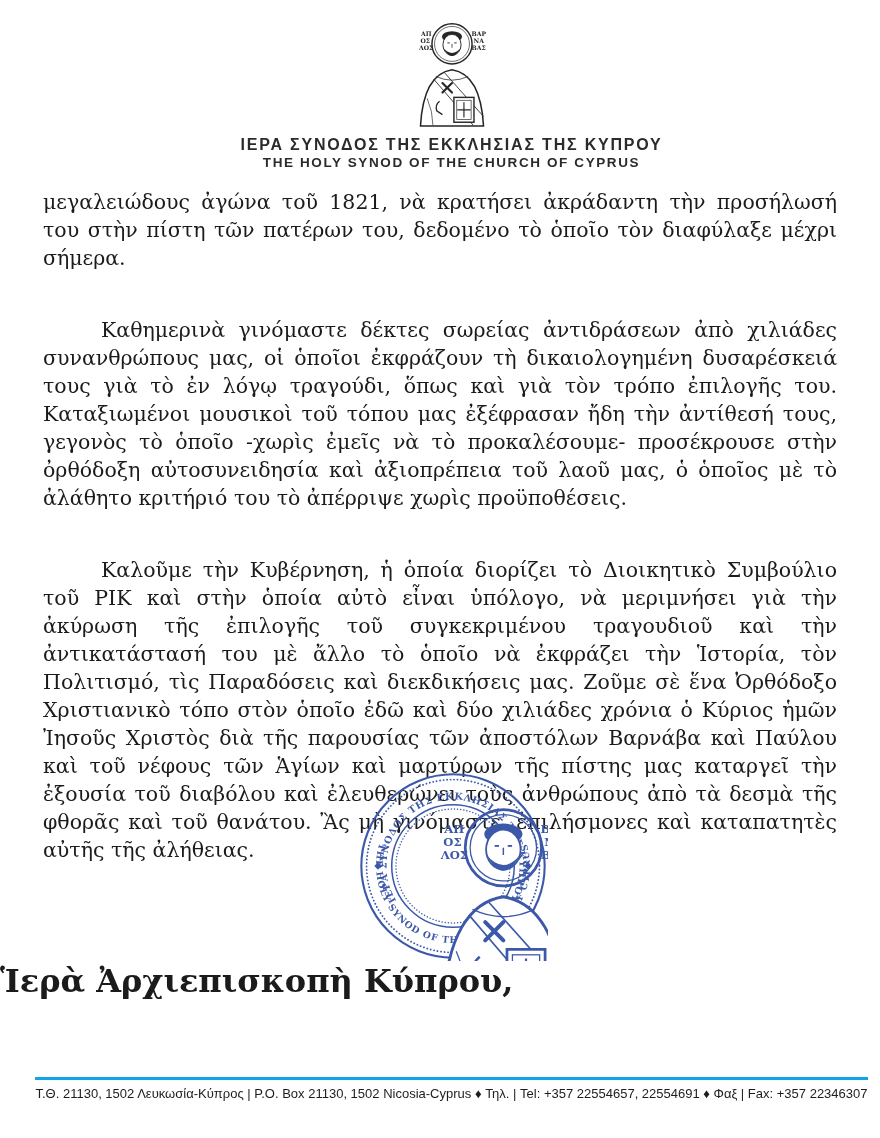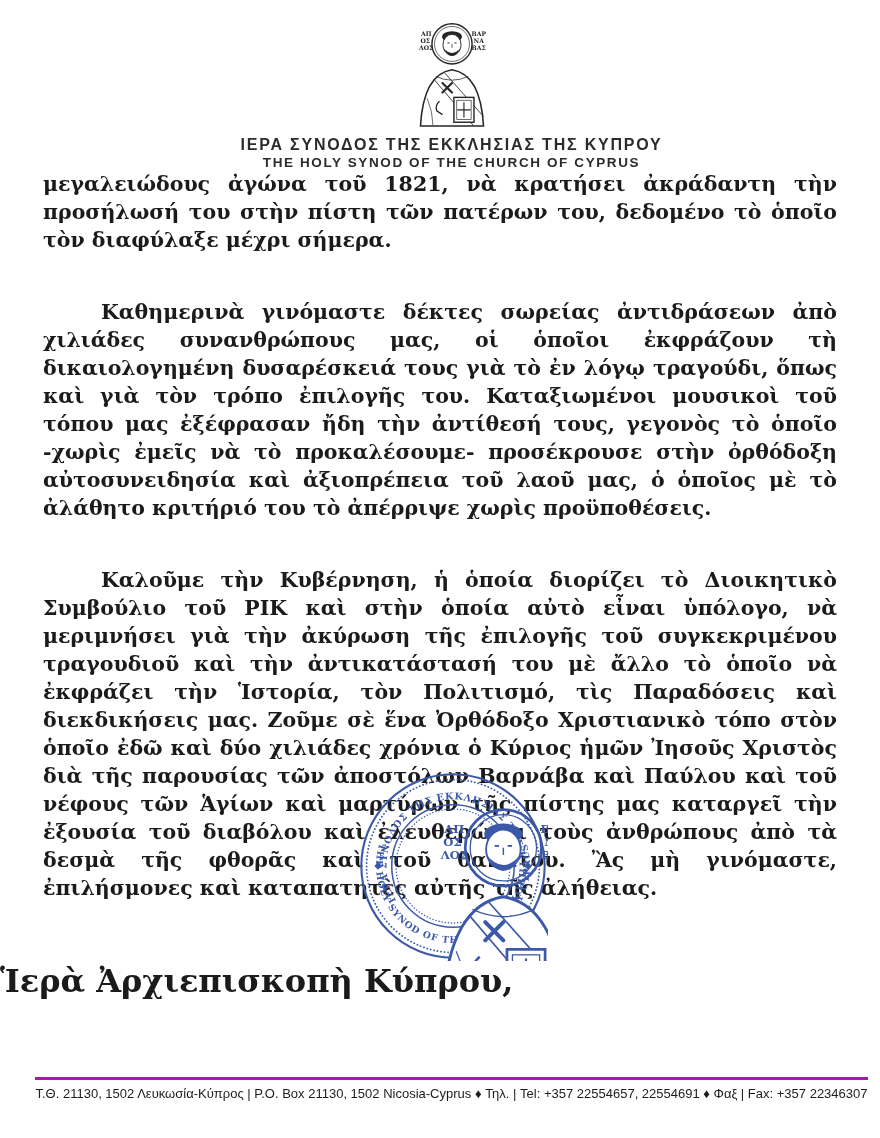--- a/index.html
+++ b/index.html
@@ -31,23 +31,22 @@
     margin-top:1px;
     font-family:"Liberation Sans","DejaVu Sans",sans-serif;
     font-weight:bold;
     font-size:13.5px;
     letter-spacing:1.6px;
     color:#2b2b2b;
   }
   
   .letter-body{
     position:absolute;
-    left:43px;width:794px;top:170px;
+    left:43px;width:794px;top:188px;
     text-align:justify;
-    font-weight:bold;
   }
   .letter-body p{
     margin:0 0 5px 0;
     font-size:20.5px;
     line-height:28px;
     color:#1b1b1b;
   }
   .letter-body p.indented{text-indent:58px;margin-top:44px;}
   
   .seal-wrap{
@@ -62,21 +61,21 @@
     text-align:left;
     font-weight:bold;
     font-size:32px;
     line-height:34px;
     color:#1b1b1b;
   }
   
   .page-footer{
     position:absolute;
     left:35px;right:35px;top:1077px;
-    border-top:3px solid #a21caf;
+    border-top:3px solid #0ea5e9;
     padding-top:6px;
     text-align:center;
     font-family:"Liberation Sans","DejaVu Sans",sans-serif;
     font-size:13px;
     color:#1d1d1d;
     white-space:nowrap;
   }
   svg text{font-family:"DejaVu Serif",serif;}
 </style>
 </head>

